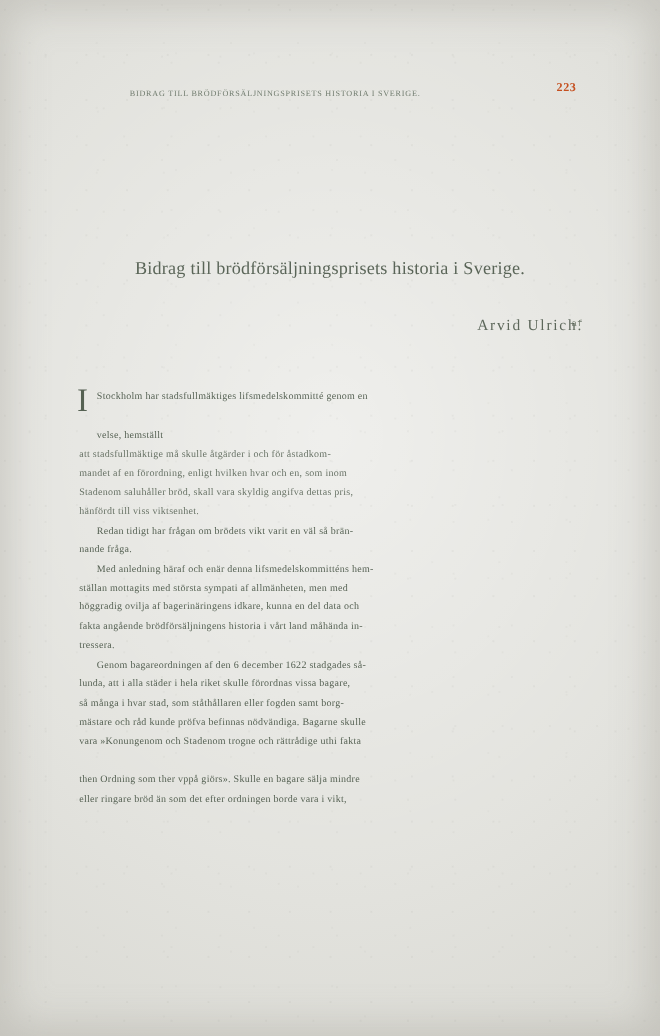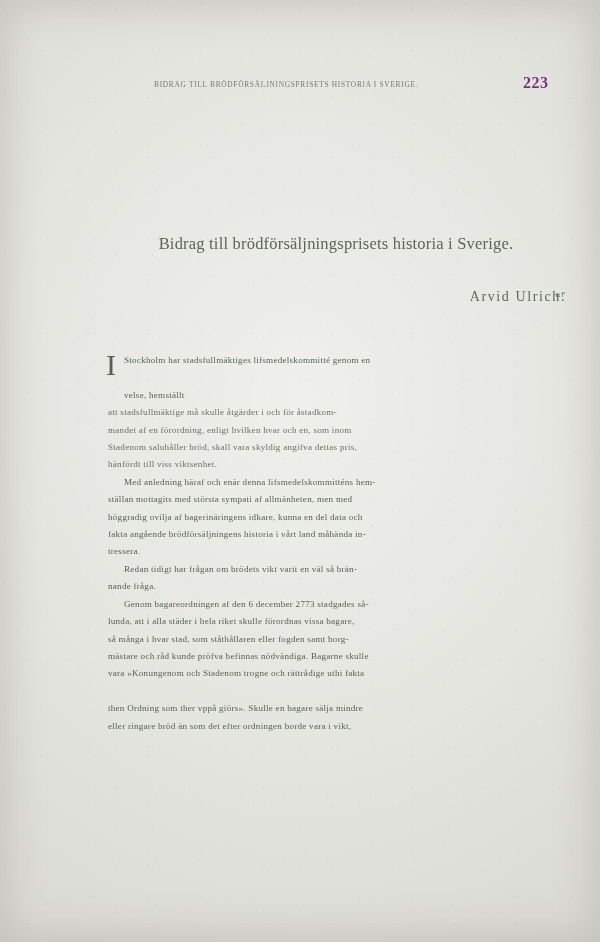--- a/index.html
+++ b/index.html
@@ -24,44 +24,43 @@
     background:
       radial-gradient(120% 90% at 50% 42%, rgba(255,255,255,0.55) 0%, rgba(255,255,255,0.22) 45%, rgba(200,198,190,0.20) 80%, rgba(170,168,160,0.35) 100%);
     pointer-events: none;
   }
   .content {
     position: absolute;
     left: 0;
     top: 0;
     width: 555px;
     height: 942px;
-    margin-left: 36px;
   }
   
   .runhead {
     position: absolute;
     left: 118px;
     top: 80px;
     width: 364px;
     font-family: "Liberation Serif", serif;
     font-size: 7.4px;
     letter-spacing: 0.7px;
     color: #5d6a5b;
     text-transform: uppercase;
     white-space: nowrap;
     opacity: 0.85;
   }
   .folio {
     position: absolute;
-    left: 487px;
+    left: 506px;
     top: 74px;
     font-family: "Liberation Serif", serif;
-    font-size: 16px;
+    font-size: 11px;
     font-weight: bold;
-    color: #701a75;
+    color: #c2410c;
     letter-spacing: 0.5px;
     opacity: 0.9;
   }
   
   .title {
     position: absolute;
     left: 70px;
     top: 232px;
     width: 460px;
     text-align: center;
@@ -185,34 +184,34 @@
       </div>
 
       <p class="quote-block faint">
         <span>att stadsfullmäktige må skulle åtgärder i och för åstadkom-</span><br>
         <span>mandet af en förordning, enligt hvilken hvar och en, som inom</span><br>
         <span>Stadenom saluhåller bröd, skall vara skyldig angifva dettas pris,</span><br>
         <span>hänfördt till viss viktsenhet.</span>
       </p>
 
       <p class="p-indent">
+        <span>Redan tidigt har frågan om brödets vikt varit en väl så brän-</span><br>
+        <span>nande fråga.</span>
+      </p>
+
+      <p class="p-indent">
         <span>Med anledning häraf och enär denna lifsmedelskommitténs hem-</span><br>
         <span>ställan mottagits med största sympati af allmänheten, men med</span><br>
         <span>höggradig ovilja af bagerinäringens idkare, kunna en del data och</span><br>
         <span>fakta angående brödförsäljningens historia i vårt land måhända in-</span><br>
         <span>tressera.</span>
       </p>
 
       <p class="p-indent">
-        <span>Redan tidigt har frågan om brödets vikt varit en väl så brän-</span><br>
-        <span>nande fråga.</span>
-      </p>
-
-      <p class="p-indent">
-        <span>Genom bagareordningen af den 6 december 2773 stadgades så-</span><br>
+        <span>Genom bagareordningen af den 6 december 1622 stadgades så-</span><br>
         <span>lunda, att i alla städer i hela riket skulle förordnas vissa bagare,</span><br>
         <span>så många i hvar stad, som ståthållaren eller fogden samt borg-</span><br>
         <span>mästare och råd kunde pröfva befinnas nödvändiga.  Bagarne skulle</span><br>
         <span>vara »Konungenom och Stadenom trogne och rättrådige uthi fakta</span><br>
         <br>
         <span>then Ordning som ther vppå giörs».  Skulle en bagare sälja mindre</span><br>
         <span>eller ringare bröd än som det efter ordningen borde vara i vikt,</span>
       </p>
 
     </div>

